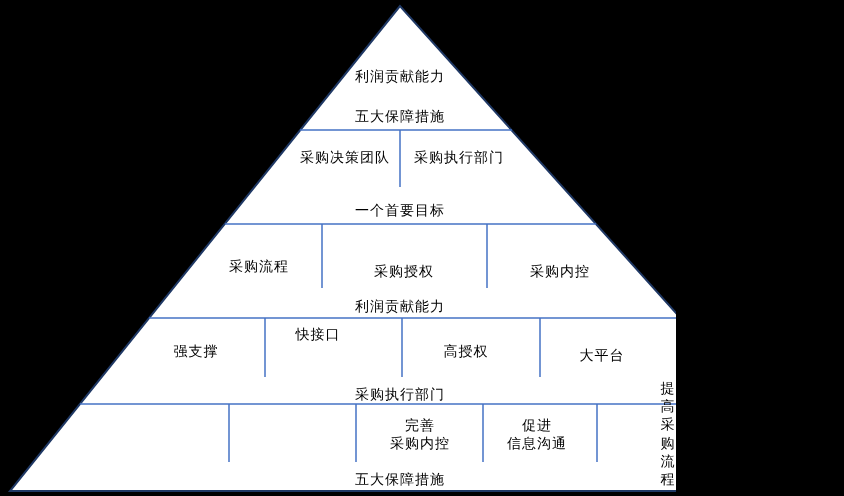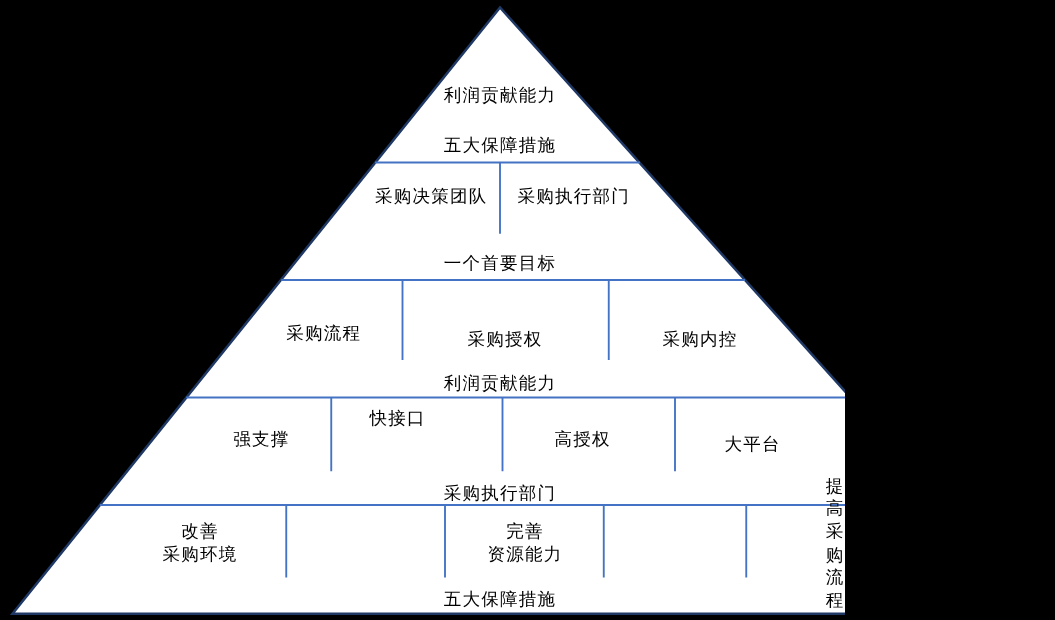--- a/index.html
+++ b/index.html
@@ -63,27 +63,27 @@
 
   <div class="txt" style="left:345px; top:157px">采购决策团队</div>
   <div class="txt" style="left:459px; top:157px">采购执行部门</div>
   <div class="txt" style="left:400px; top:210px">一个首要目标</div>
 
   <div class="txt" style="left:259px; top:266px">采购流程</div>
   <div class="txt" style="left:404px; top:271px">采购授权</div>
   <div class="txt" style="left:560px; top:271px">采购内控</div>
   <div class="txt" style="left:400px; top:306px">利润贡献能力</div>
 
-  <div class="txt" style="left:209px; top:351px">强支撑</div>
+  <div class="txt" style="left:196px; top:351px">强支撑</div>
   <div class="txt" style="left:318px; top:334px">快接口</div>
   <div class="txt" style="left:466px; top:351px">高授权</div>
   <div class="txt" style="left:602px; top:355px">大平台</div>
   <div class="txt" style="left:400px; top:394px">采购执行部门</div>
 
-  <div class="txt" style="left:160px; top:434px">改善
-采购环境</div>
   <div class="txt" style="left:420px; top:434px">完善
-资源能力</div>
+采购内控</div>
+  <div class="txt" style="left:537px; top:434px">促进
+信息沟通</div>
   <div class="txt" style="left:668px; top:434px">提高
 采购流程</div>
   <div class="txt" style="left:400px; top:479px">五大保障措施</div>
 
 </div>
 
 </body></html>

